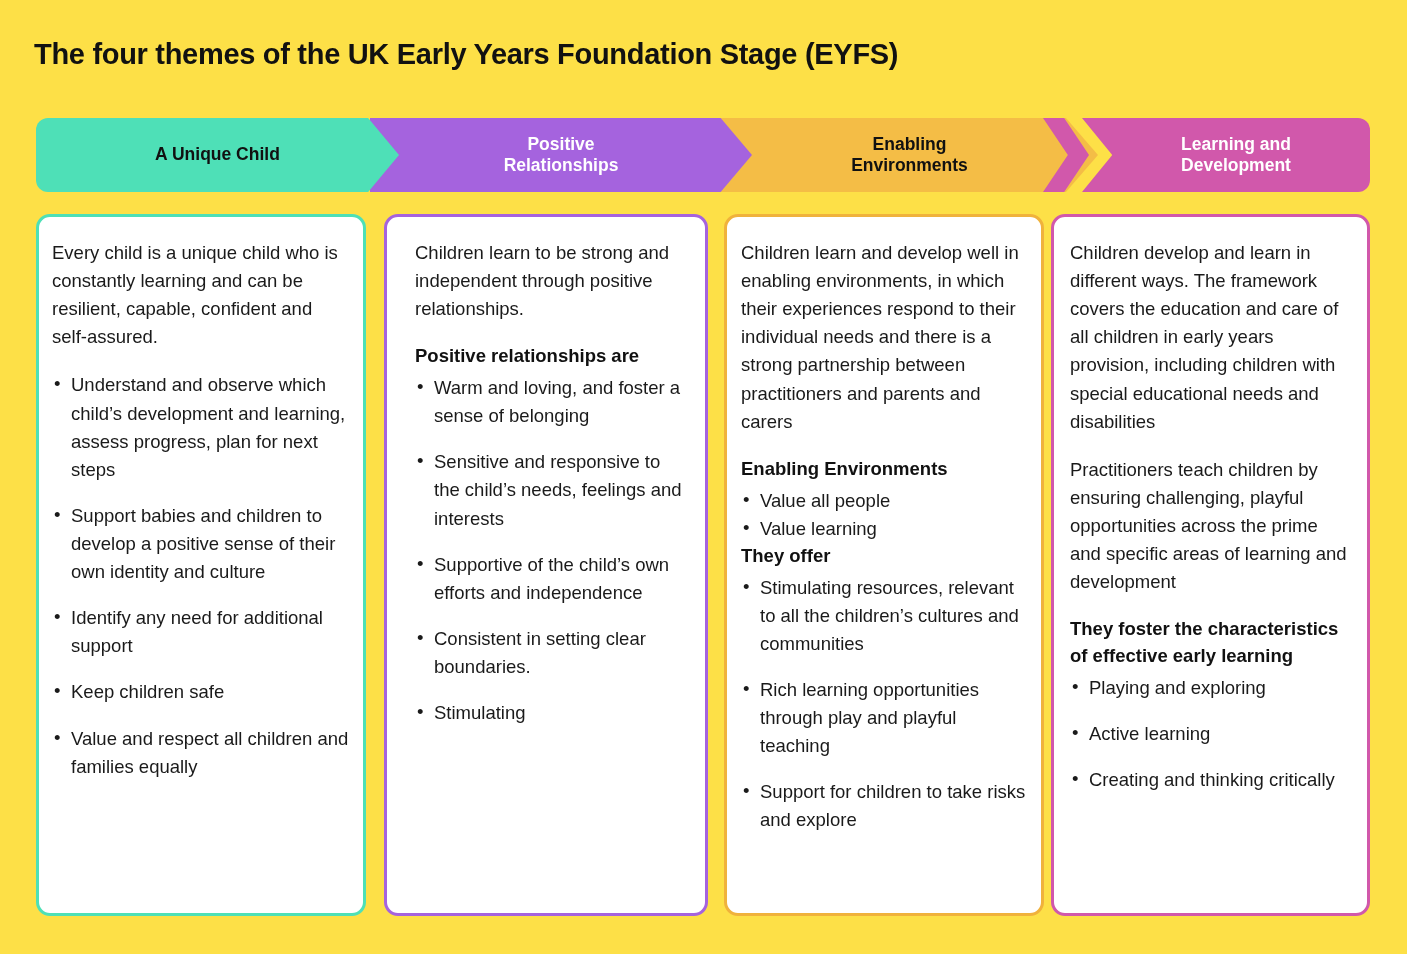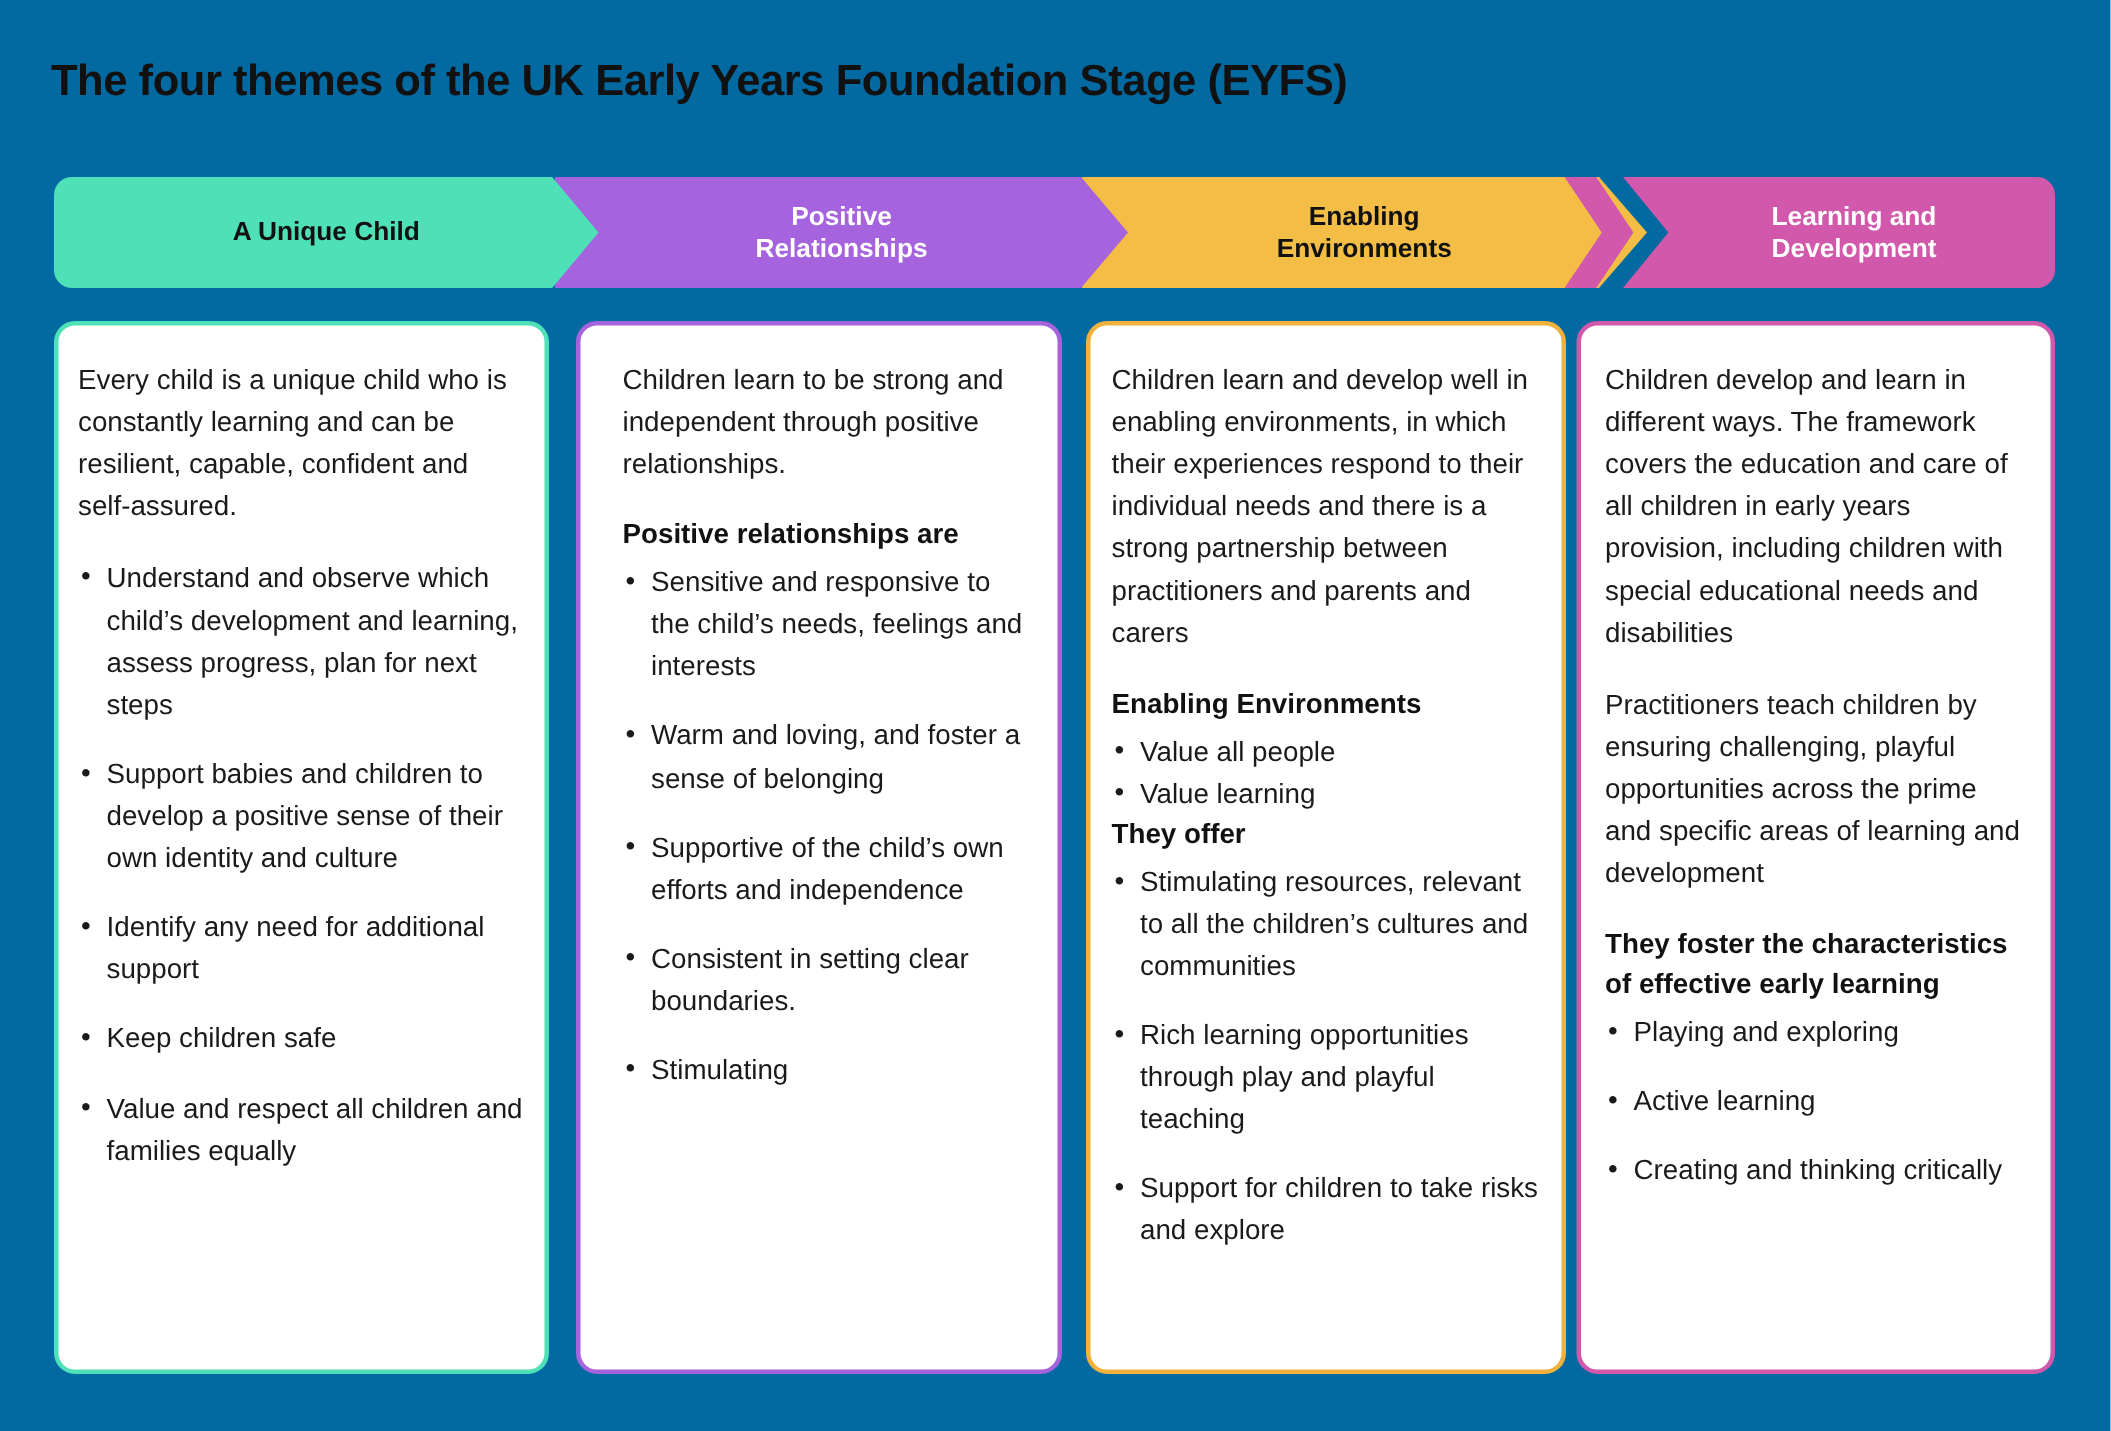--- a/index.html
+++ b/index.html
@@ -8,21 +8,21 @@
     height: 954px;
     background: #ffffff;
     font-family: "Liberation Sans", sans-serif;
     color: #1a1a1a;
     overflow: hidden;
   }
   .page {
     position: relative;
     width: 1407px;
     height: 954px;
-    background: #0369a1;
+    background: #fde047;
   }
 
   
   .title {
     position: absolute;
     left: 34px;
     top: 38px;
     font-size: 29px;
     font-weight: bold;
     letter-spacing: -0.3px;
@@ -218,22 +218,22 @@
         <li>Identify any need for additional support</li>
         <li>Keep children safe</li>
         <li>Value and respect all children and families equally</li>
       </ul>
     </div>
 
     <div class="card card-2">
       <div class="blk para">Children learn to be strong and independent through positive relationships.</div>
       <div class="subhead">Positive relationships are</div>
       <ul class="blist">
+        <li>Warm and loving, and foster a sense of belonging</li>
         <li>Sensitive and responsive to the child’s needs, feelings and interests</li>
-        <li>Warm and loving, and foster a sense of belonging</li>
         <li>Supportive of the child’s own efforts and independence</li>
         <li>Consistent in setting clear boundaries.</li>
         <li>Stimulating</li>
       </ul>
     </div>
 
     <div class="card card-3">
       <div class="blk para">Children learn and develop well in enabling environments, in which their experiences respond to their individual needs and there is a strong partnership between practitioners and parents and carers</div>
       <div class="subhead">Enabling Environments</div>
       <ul class="blist tight gap-after">

